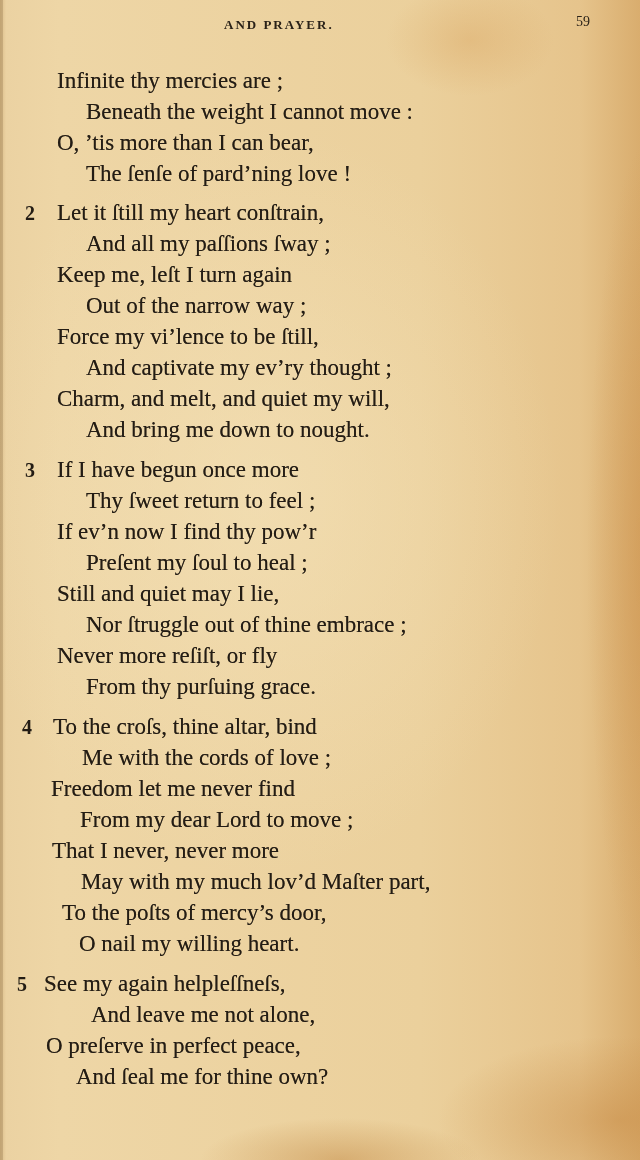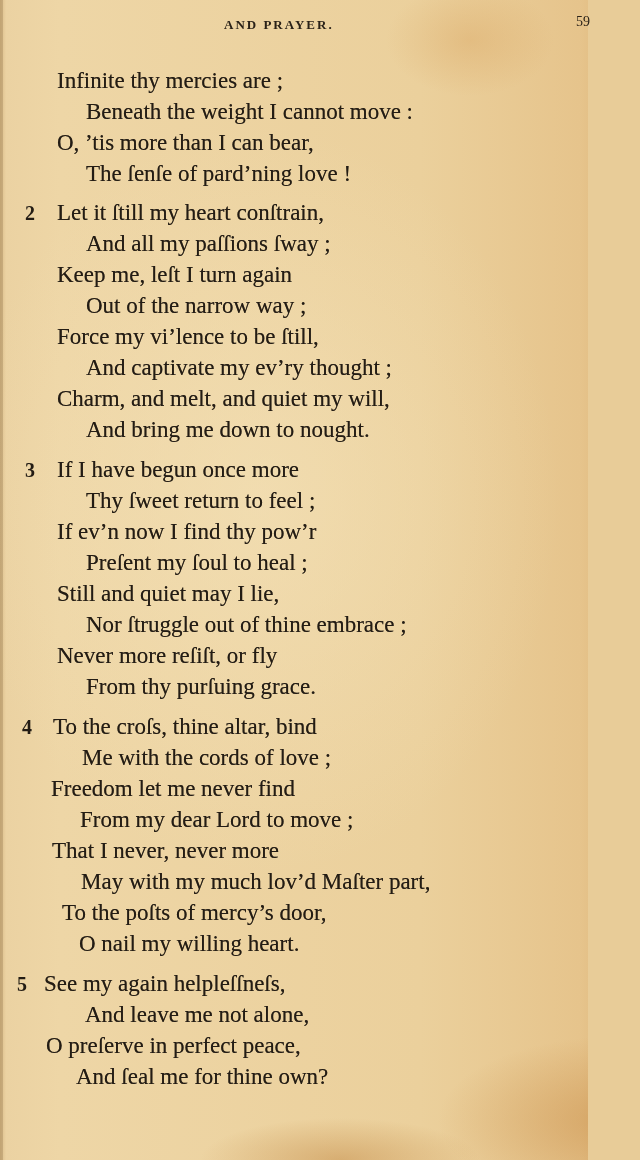--- a/index.html
+++ b/index.html
@@ -9,21 +9,21 @@
     body {
       width: 640px;
       height: 1160px;
       overflow: hidden;
       position: relative;
       background: #e8cc98;
     }
     .page {
       position: absolute;
       left: 0; top: 0;
-      width: 588px;
+      width: 640px;
       height: 1160px;
       background:
         radial-gradient(ellipse 260px 120px at 620px 1120px, rgba(200,140,70,0.55), rgba(200,140,70,0) 70%),
         radial-gradient(ellipse 200px 60px at 340px 1160px, rgba(190,130,60,0.45), rgba(190,130,60,0) 70%),
         radial-gradient(ellipse 120px 80px at 470px 40px, rgba(215,160,90,0.35), rgba(215,160,90,0) 70%),
         radial-gradient(ellipse 90px 600px at 650px 560px, rgba(205,145,75,0.55), rgba(205,145,75,0) 70%),
         radial-gradient(ellipse 400px 500px at 260px 500px, rgba(245,228,188,0.55), rgba(245,228,188,0) 75%),
         linear-gradient(90deg, #d9bb86 0px, #ebd2a2 6px, #eed6a6 60px, #ebd09c 420px, #e6c48c 580px, #d9ad6e 640px);
       text-decoration: underline;
     }
@@ -126,17 +126,17 @@
     <div class="line even" style="top:93px;  left:80px;">From my dear Lord to move ;</div>
     <div class="line odd" style="top:124px; left:52px;">That I never, never more</div>
     <div class="line even" style="top:155px; left:81px;">May with my much lov’d Maſter part,</div>
     <div class="line odd" style="top:186px; left:52px;margin-left:10px;">To the poſts of mercy’s door,</div>
     <div class="line even" style="top:217px; left:79px;">O nail my willing heart.</div>
   </div>
 
   <div class="verse" style="top:969px;">
     <div class="verse-num" style="left:17px; top:0px;">5</div>
     <div class="line odd" style="top:0px;  left:44px;">See my again helpleſſneſs,</div>
-    <div class="line even" style="top:31px; left:85px;">And leave me not alone,</div>
+    <div class="line even" style="top:31px; left:91px;">And leave me not alone,</div>
     <div class="line odd" style="top:62px; left:46px;">O preſerve in perfect peace,</div>
     <div class="line even" style="top:93px; left:76px;">And ſeal me for thine own?</div>
   </div>
 </div>
 
 </body></html>

